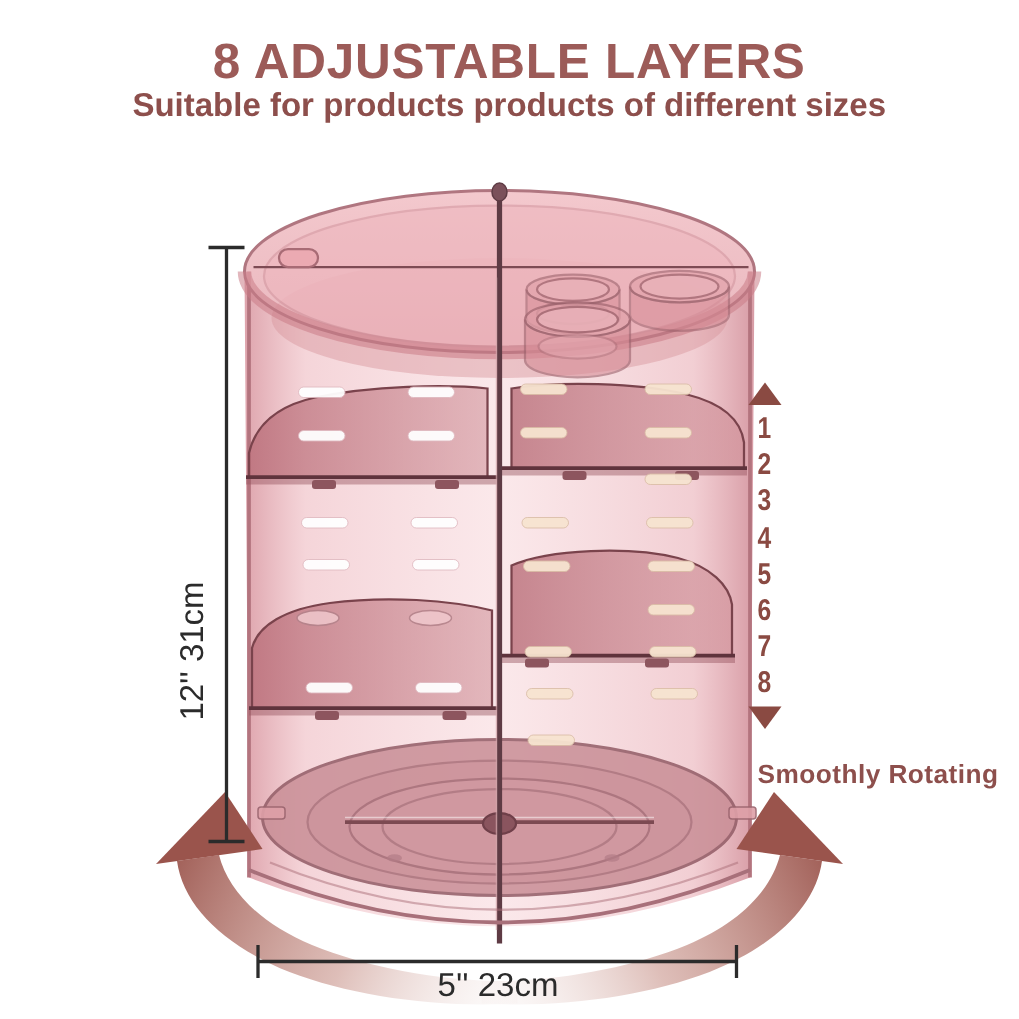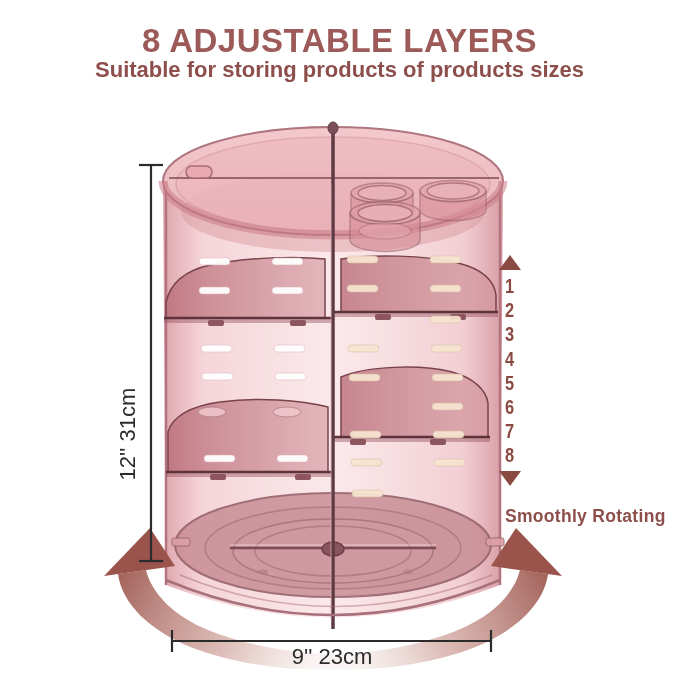--- a/index.html
+++ b/index.html
@@ -24,21 +24,21 @@
          color:var(--c-layer_numbers,#8a4a42);transform:scaleX(.82);}
   .rotating-label{position:absolute;left:505px;top:506px;font-size:17.5px;font-weight:bold;
          letter-spacing:.3px;color:var(--c-subtitle_text,#8d4f4c);white-space:nowrap;text-align:right;}
 </style>
 </head>
 <body>
 
 <div class="stage">
 
   <div class="title">8 ADJUSTABLE LAYERS</div>
-  <div class="subtitle">Suitable for storing products of products sizes</div>
+  <div class="subtitle">Suitable for products products of different sizes</div>
 
   <svg class="svg-layer" width="679" height="679" viewBox="0 0 679 679">
     <defs>
       <linearGradient id="bodyGrad" x1="0" y1="0" x2="1" y2="0">
         <stop offset="0" stop-color="#d8949e" stop-opacity=".85"></stop>
         <stop offset=".12" stop-color="#eeb9c0" stop-opacity=".6"></stop>
         <stop offset=".5" stop-color="#f6cdd2" stop-opacity=".45"></stop>
         <stop offset=".88" stop-color="#e9aeb6" stop-opacity=".6"></stop>
         <stop offset="1" stop-color="#d08a95" stop-opacity=".85"></stop>
       </linearGradient>
@@ -181,21 +181,21 @@
       <line x1="139" y1="561" x2="163" y2="561"></line>
     </g>
     <g stroke="#2b2b2b" stroke-width="2.2">
       <line x1="172" y1="641" x2="491" y2="641"></line>
       <line x1="172" y1="630" x2="172" y2="652"></line>
       <line x1="491" y1="630" x2="491" y2="652"></line>
     </g>
   </svg>
 
   <div class="height-label">12'' 31cm</div>
-  <div class="width-label">9'' 23cm</div>
+  <div class="width-label">5'' 23cm</div>
 
   <div class="layers-col">
     <span class="tri-up"></span>
     <span class="layer-num">1</span>
     <span class="layer-num">2</span>
     <span class="layer-num">3</span>
     <span class="layer-num">4</span>
     <span class="layer-num">5</span>
     <span class="layer-num">6</span>
     <span class="layer-num">7</span>

